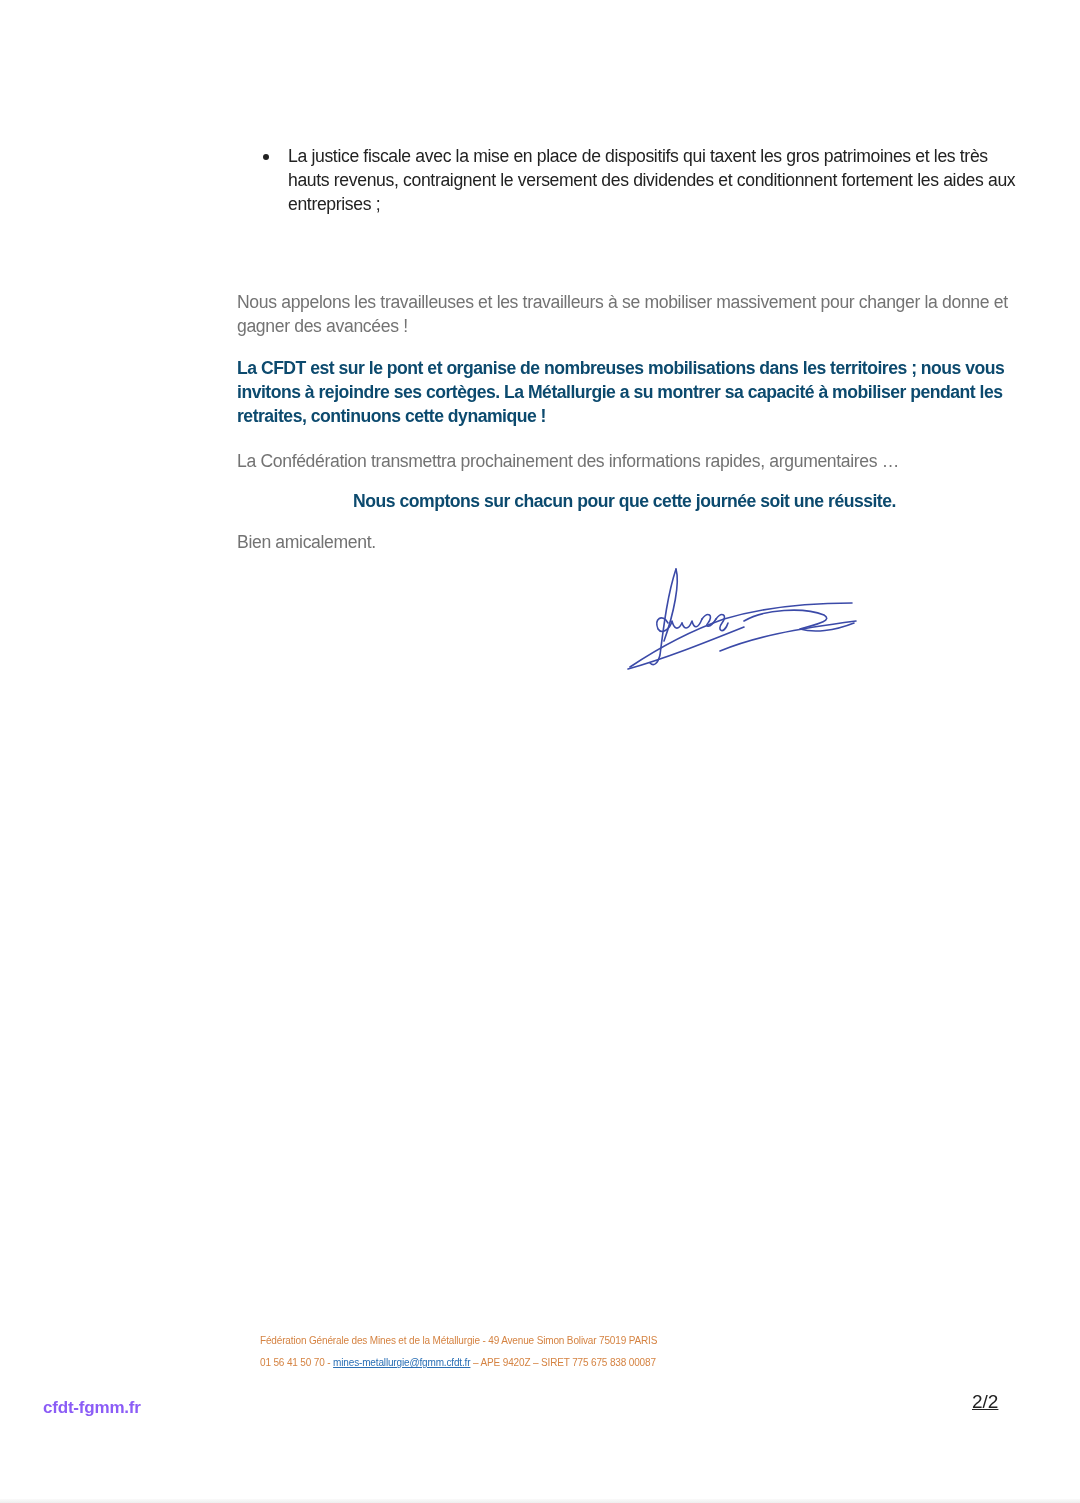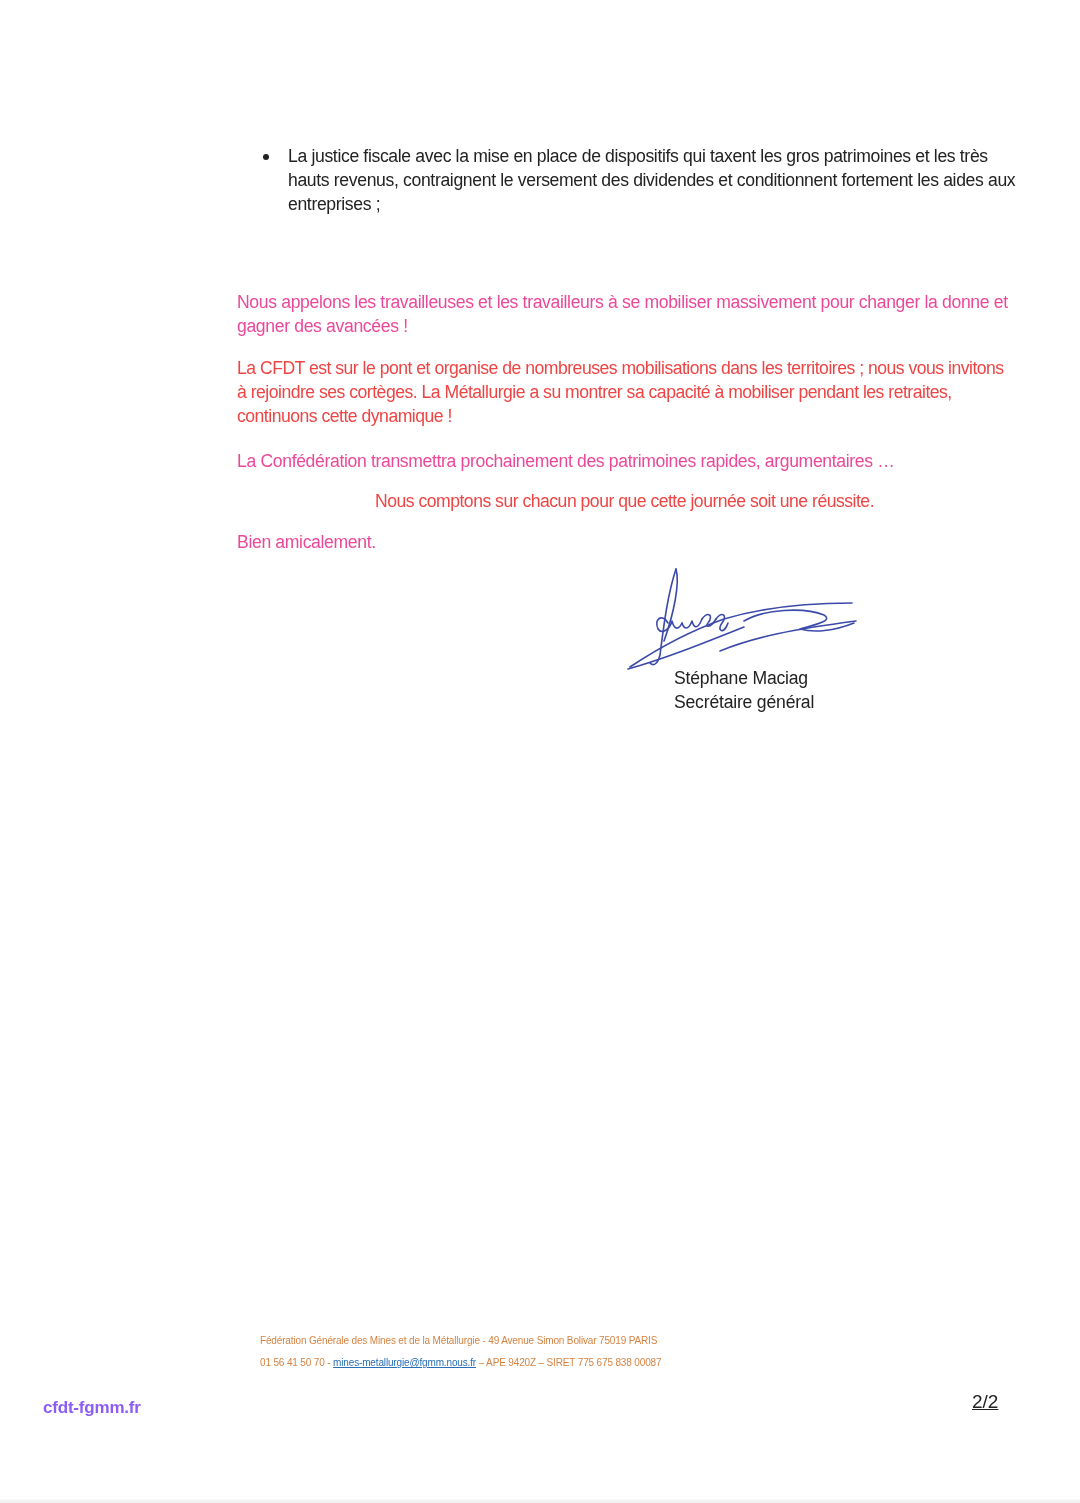--- a/index.html
+++ b/index.html
@@ -29,21 +29,21 @@
       height: 4px;
       background: linear-gradient(#fafafa, #eeeeee);
     }
     .body-text {
       position: absolute;
       left: 237px;
       width: 775px;
       font-size: 17.6px;
       line-height: 24px;
       letter-spacing: -0.35px;
-      color: #ec4899;
+      color: #737373;
     }
     .bullet-list {
       position: absolute;
       left: 237px;
       top: 144px;
       width: 780px;
       margin: 0;
       padding: 0;
       list-style: none;
       font-size: 17.6px;
@@ -59,22 +59,22 @@
     .bullet-dot {
       position: absolute;
       left: 26px;
       top: 10px;
       width: 6px;
       height: 6px;
       border-radius: 50%;
       background: #222222;
     }
     .bold {
-      font-weight: normal;
-      color: #ef4444;
+      font-weight: bold;
+      color: #0c4a6e;
       letter-spacing: -0.5px;
     }
     .p1 { top: 290px; }
     .p2 { top: 356px; }
     .p3 { top: 449px; }
     .p4 { top: 489px; text-align: center; }
     .p5 { top: 530px; }
 
     .signature {
       position: absolute;
@@ -132,49 +132,45 @@
 
   <ul class="bullet-list">
     <li>
       <span class="bullet-dot"></span>
       <span>La justice fiscale avec la mise en place de dispositifs qui taxent les gros patrimoines et les très hauts revenus, contraignent le versement des dividendes et conditionnent fortement les aides aux entreprises ;</span>
     </li>
   </ul>
 
   <p class="body-text p1" style="margin:0">Nous appelons les travailleuses et les travailleurs à se mobiliser massivement pour changer la donne et gagner des avancées !</p>
   <p class="body-text p2 bold" style="margin:0">La CFDT est sur le pont et organise de nombreuses mobilisations dans les territoires ; nous vous invitons à rejoindre ses cortèges. La Métallurgie a su montrer sa capacité à mobiliser pendant les retraites, continuons cette dynamique !</p>
-  <p class="body-text p3" style="margin:0">La Confédération transmettra prochainement des patrimoines rapides, argumentaires …</p>
+  <p class="body-text p3" style="margin:0">La Confédération transmettra prochainement des informations rapides, argumentaires …</p>
   <p class="body-text p4 bold" style="margin:0">Nous comptons sur chacun pour que cette journée soit une réussite.</p>
   <p class="body-text p5" style="margin:0">Bien amicalement.</p>
 
   <svg class="signature" viewBox="0 0 236 110">
     <g fill="none" stroke="#3b4aa8" stroke-width="1.6" stroke-linecap="round" stroke-linejoin="round">
       <path d="M52 6 C44 30, 40 60, 36 92 C34 100, 30 104, 26 100"></path>
       <path d="M52 6 C56 20, 50 50, 40 78"></path>
       <path d="M44 60 C38 50, 30 56, 34 66 C38 72, 46 66, 48 58 C50 66, 54 68, 58 60"></path>
       <path d="M58 60 C60 66, 64 68, 68 58 C70 66, 74 66, 78 56"></path>
       <path d="M78 56 C84 48, 90 52, 84 60 C80 64, 86 66, 92 56"></path>
       <path d="M92 56 C98 48, 104 52, 98 60 C92 68, 100 72, 104 60"></path>
       <path d="M6 104 C30 88, 60 70, 100 56 C140 44, 190 40, 228 40"></path>
       <path d="M4 106 C40 96, 80 80, 120 64"></path>
       <path d="M120 58 C140 46, 180 44, 200 52 C210 58, 190 62, 176 66 C190 70, 210 68, 230 60"></path>
       <path d="M96 88 C130 74, 170 66, 232 58"></path>
     </g>
   </svg>
 
-  <div class="signer">
-    <div>Stéphane Maciag</div>
-    <div>Secrétaire général</div>
-  </div>
 
   <div class="footer-site">cfdt-fgmm.fr</div>
 
   <div class="footer-address">
     <div>Fédération Générale des Mines et de la Métallurgie - 49 Avenue Simon Bolivar 75019 PARIS</div>
     <div>
-      <span>01 56 41 50 70</span><span> - </span><a class="footer-email">mines-metallurgie@fgmm.nous.fr</a><span> – APE 9420Z – SIRET 775 675 838 00087</span>
+      <span>01 56 41 50 70</span><span> - </span><a class="footer-email">mines-metallurgie@fgmm.cfdt.fr</a><span> – APE 9420Z – SIRET 775 675 838 00087</span>
     </div>
   </div>
 
   <div class="page-number">2/2</div>
 
   <div class="bottom-edge"></div>
 </div>
 
 </body></html>

